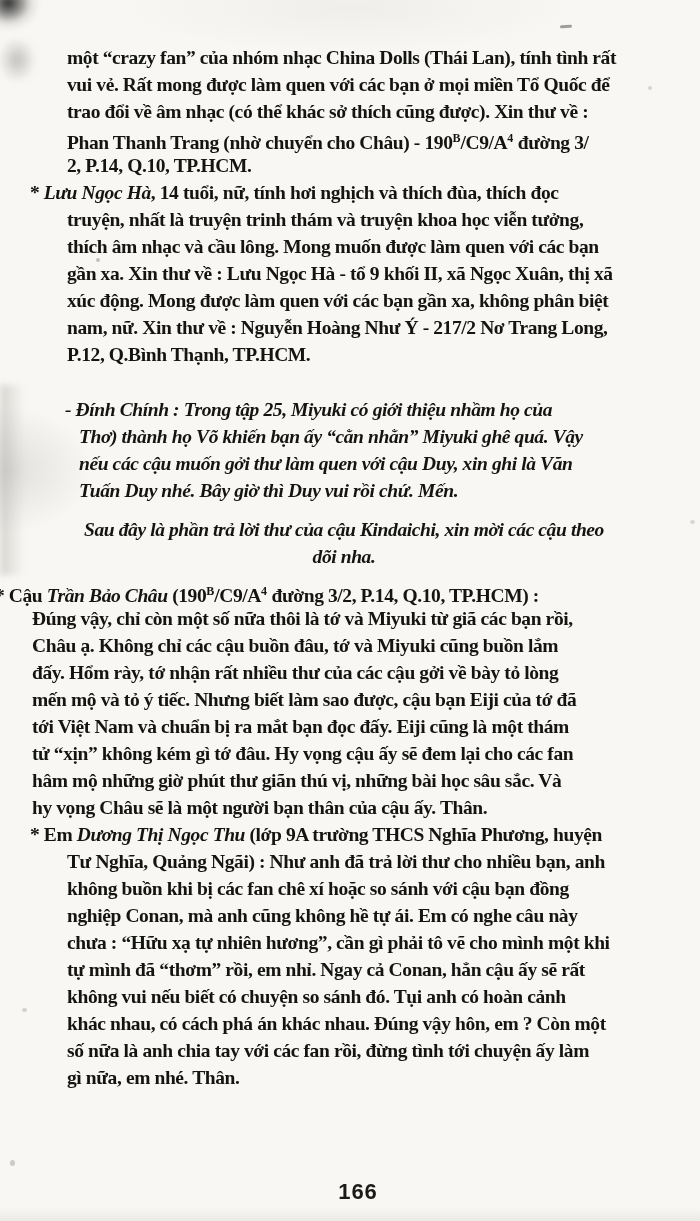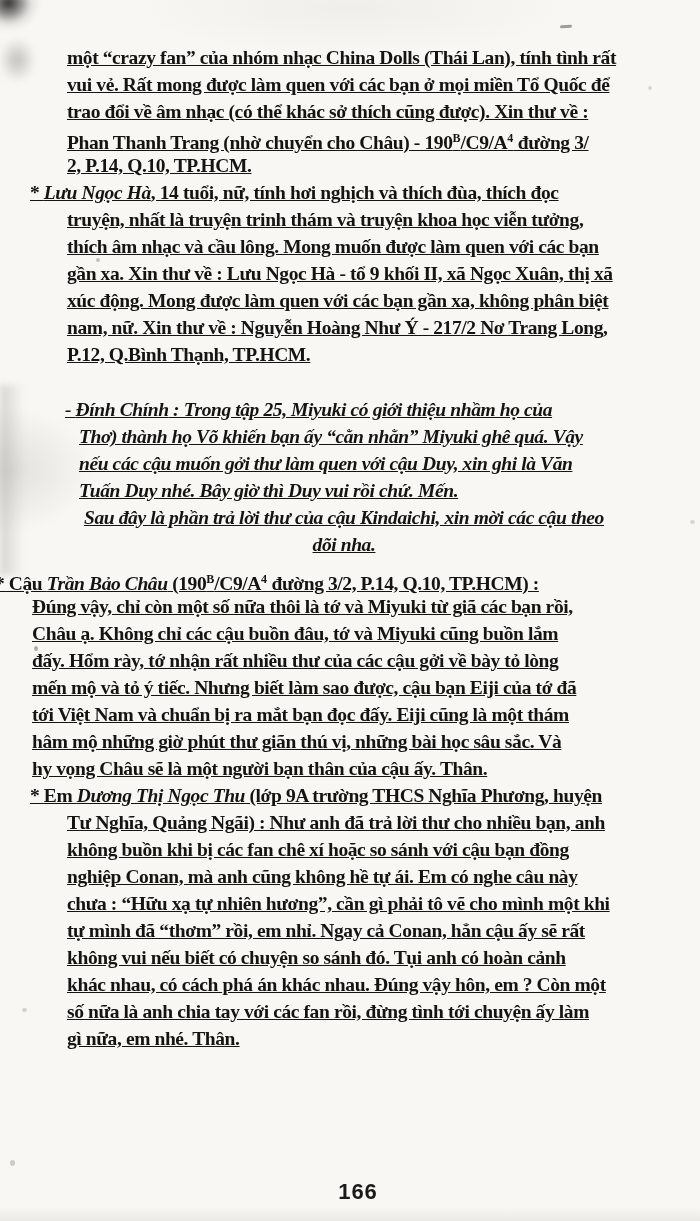--- a/index.html
+++ b/index.html
@@ -39,26 +39,26 @@
   .sp3 { top:1008px; left:22px; width:5px; height:4px; opacity:.35; }
   .sp4 { top:1160px; left:10px; width:5px; height:6px; opacity:.4; }
   .sp5 { top:520px; left:690px; width:5px; height:4px; opacity:.3; }
   .sp6 { top:86px;  left:648px; width:4px; height:4px; opacity:.3; }
 
   
   .doc { position:absolute; top:44px; left:0; right:0; }
   .block { padding-left:67px; }
   .line {
     height:27px; line-height:27px; white-space:nowrap;
-    font-size:19.5px; letter-spacing:-0.4px;text-decoration:underline;
+    font-size:19.5px; letter-spacing:-0.4px;
   }
   .block.hanging .line.first { margin-left:-37px; }
   .block.note { margin-top:28px; margin-left:12px; font-style:italic; }
   .block.note .line.first { margin-left:-14px; }
-  .block.center { margin-top:0; padding-left:0; padding-right:12px; text-align:center; font-style:italic; }
+  .block.center { margin-top:12px; padding-left:0; padding-right:12px; text-align:center; font-style:italic; }
   .block.gap { margin-top:8px;padding-left:32px; }
   .i  { font-style:italic; }
   .bi { font-style:italic; font-weight:bold; }
   .sup { font-size:12px; vertical-align:7px; letter-spacing:0; }
 
   .page-number {
     position:absolute; bottom:16px; left:8px; width:700px; text-align:center;
     font-family:"Liberation Sans", sans-serif; font-weight:bold;
     font-size:22px; letter-spacing:1px; color:#1a1a19;
   }
@@ -107,20 +107,21 @@
         <div class="line first"><span class="i">Sau đây là phần trả lời thư của cậu Kindaichi, xin mời các cậu theo</span></div>
         <div class="line"><span class="i">dõi nha.</span></div>
       </div>
       <div class="block hanging gap">
         <div class="line first"><span>* Cậu </span><span class="i">Trần Bảo Châu</span><span> (190</span><span class="sup">B</span><span>/C9/A</span><span class="sup">4</span><span> đường 3/2, P.14, Q.10, TP.HCM) :</span></div>
         <div class="line"><span>Đúng vậy, chỉ còn một số nữa thôi là tớ và Miyuki từ giã các bạn rồi,</span></div>
         <div class="line"><span>Châu ạ. Không chỉ các cậu buồn đâu, tớ và Miyuki cũng buồn lắm</span></div>
         <div class="line"><span>đấy. Hổm rày, tớ nhận rất nhiều thư của các cậu gởi về bày tỏ lòng</span></div>
         <div class="line"><span>mến mộ và tỏ ý tiếc. Nhưng biết làm sao được, cậu bạn Eiji của tớ đã</span></div>
         <div class="line"><span>tới Việt Nam và chuẩn bị ra mắt bạn đọc đấy. Eiji cũng là một thám</span></div>
+        <div class="line"><span>tử “xịn” không kém gì tớ đâu. Hy vọng cậu ấy sẽ đem lại cho các fan</span></div>
         <div class="line"><span>hâm mộ những giờ phút thư giãn thú vị, những bài học sâu sắc. Và</span></div>
         <div class="line"><span>hy vọng Châu sẽ là một người bạn thân của cậu ấy. Thân.</span></div>
       </div>
       <div class="block hanging">
         <div class="line first"><span>* Em </span><span class="i">Dương Thị Ngọc Thu</span><span> (lớp 9A trường THCS Nghĩa Phương, huyện</span></div>
         <div class="line"><span>Tư Nghĩa, Quảng Ngãi) : Như anh đã trả lời thư cho nhiều bạn, anh</span></div>
         <div class="line"><span>không buồn khi bị các fan chê xí hoặc so sánh với cậu bạn đồng</span></div>
         <div class="line"><span>nghiệp Conan, mà anh cũng không hề tự ái. Em có nghe câu này</span></div>
         <div class="line"><span>chưa : “Hữu xạ tự nhiên hương”, cần gì phải tô vẽ cho mình một khi</span></div>
         <div class="line"><span>tự mình đã “thơm” rồi, em nhỉ. Ngay cả Conan, hẳn cậu ấy sẽ rất</span></div>

